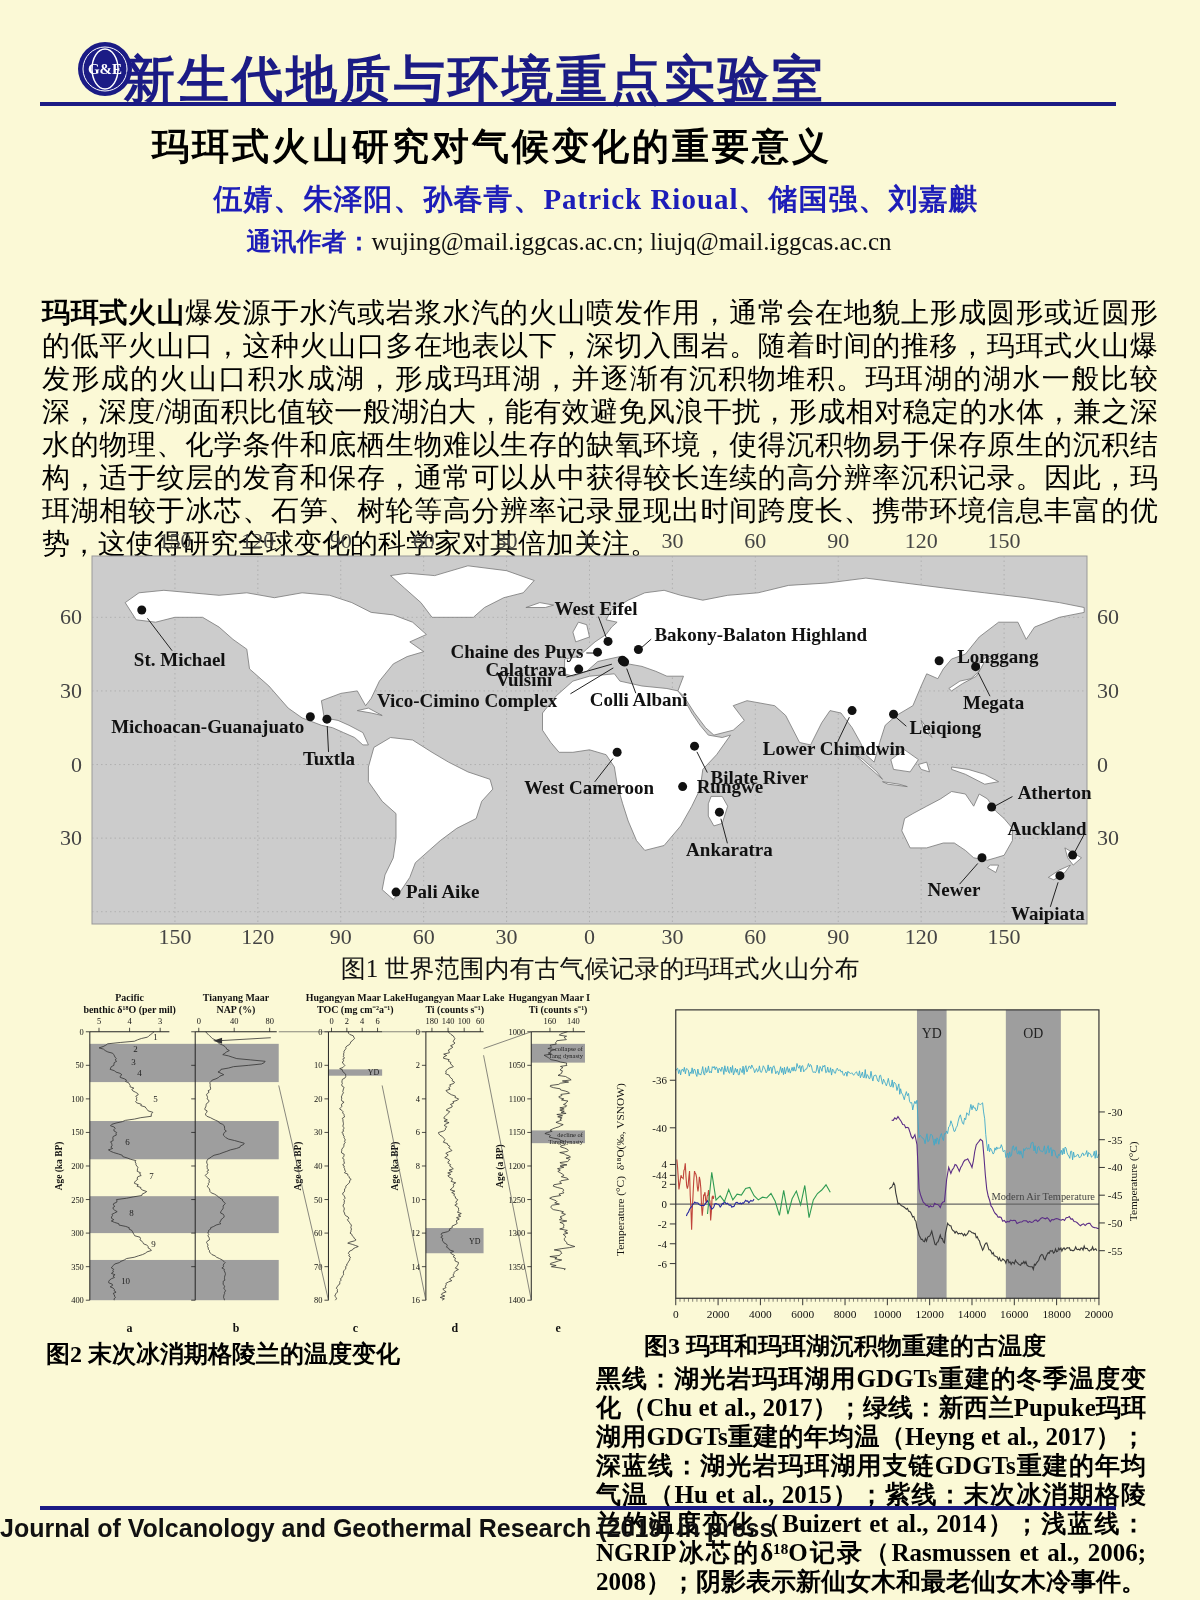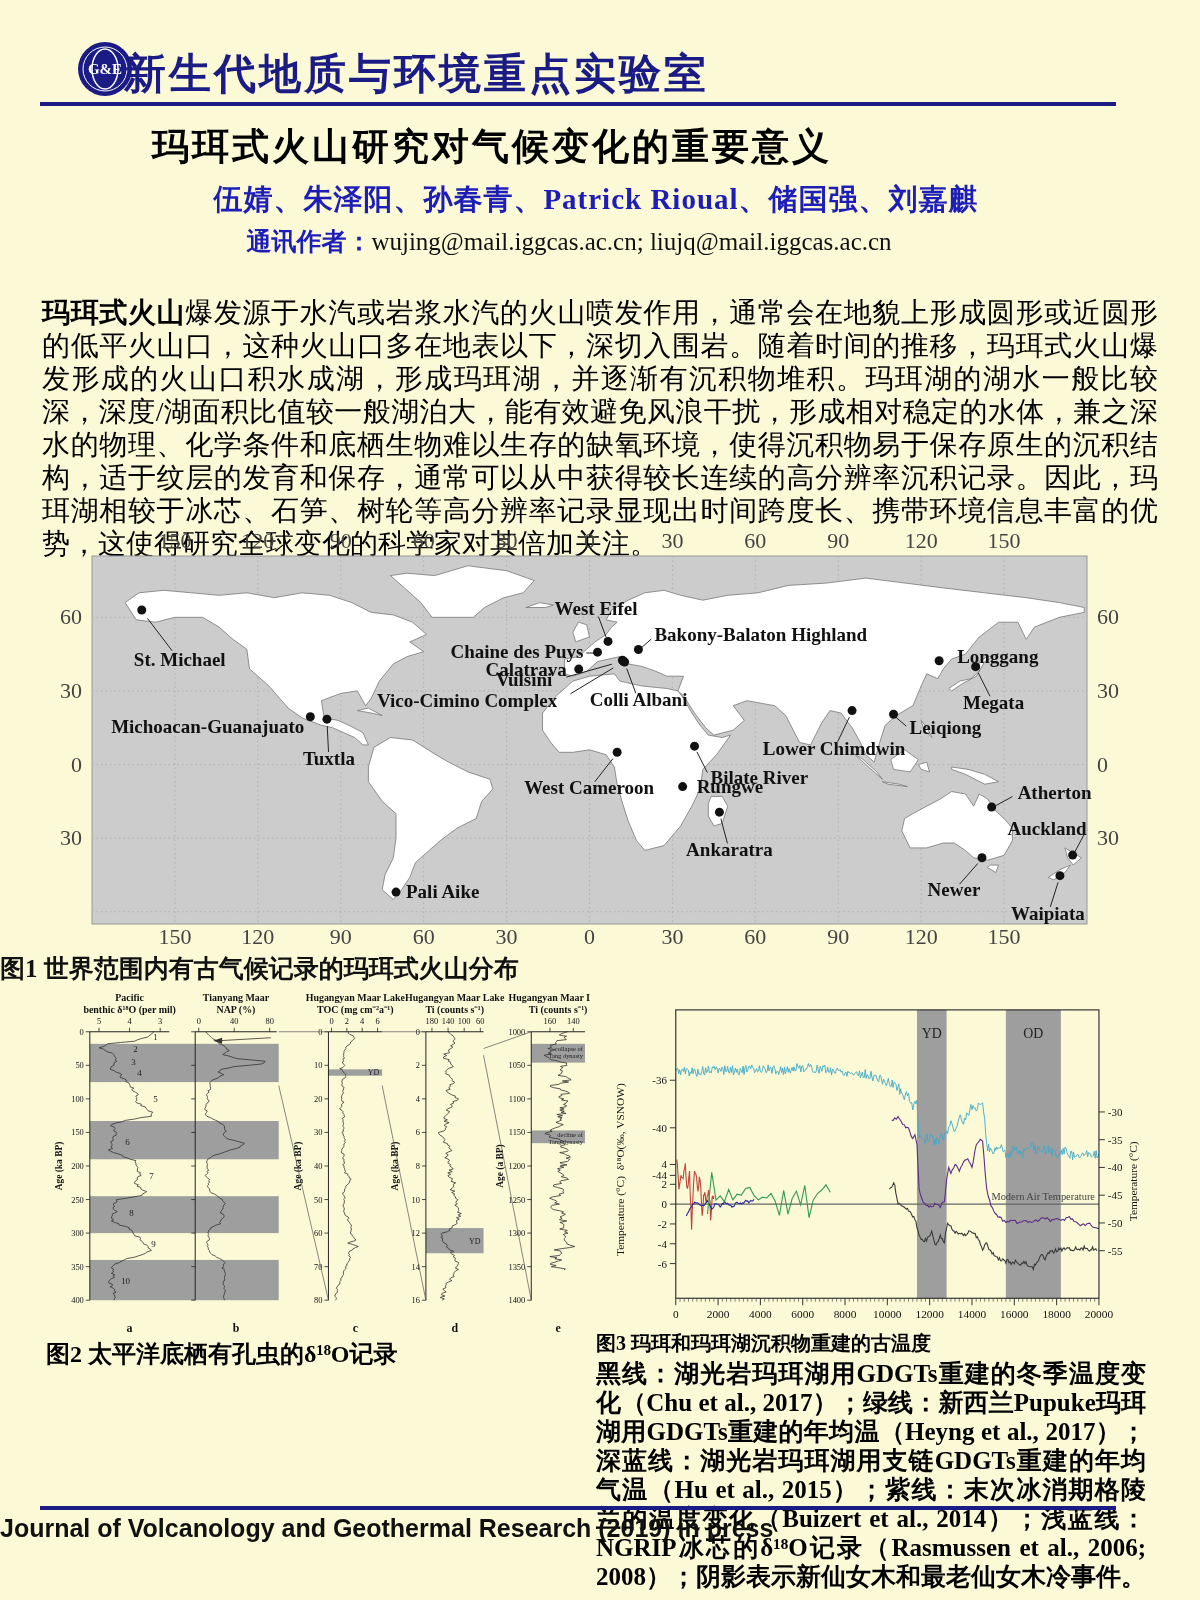--- a/index.html
+++ b/index.html
@@ -6,48 +6,48 @@
   body{
     width:1200px;height:1600px;position:relative;
     background:#fbf9d6;
     font-family:"Liberation Serif", serif;
     color:#111;
     overflow:hidden;
   }
   .abs{position:absolute;}
   
   #lab-title{
-    left:124px;top:46px;font-size:42px;font-weight:bold;color:#1b1b85;
+    left:124px;top:46px;font-size:51px;font-weight:bold;color:#1b1b85;
     letter-spacing:3px;white-space:nowrap;
   }
   #header-rule{left:40px;top:102px;width:1076px;height:4px;background:#1b1b85;}
   
   #main-title{left:0;top:122px;width:984px;text-align:center;font-size:37px;font-weight:bold;letter-spacing:3px;color:#000;}
   #authors{left:0;top:180px;width:1192px;text-align:center;font-size:29px;font-weight:bold;color:#1d1db8;letter-spacing:1px;}
   #corresponding{left:15px;top:225px;width:1108px;text-align:center;font-size:25px;}
   #corresponding .lbl{color:#1d1db8;font-weight:bold;}
   #corresponding .mail{color:#111;}
   
   #abstract{
     left:42px;top:268px;width:1116px;font-size:28px;line-height:33px;
     text-align:justify;color:#000;
   }
   #abstract b{font-weight:bold;}
   
   #fig1-wrap{left:52px;top:532px;width:1092px;height:424px;}
-  #fig1-caption{left:0;top:952px;width:1200px;font-size:25px;font-weight:bold;}
+  #fig1-caption{left:0;top:952px;width:1200px;text-align:center;font-size:25px;font-weight:normal;}
   
   #fig2-wrap{left:48px;top:990px;width:542px;height:348px;}
   #fig3-wrap{left:596px;top:996px;width:550px;height:332px;}
   .cap{font-weight:bold;color:#000;}
   #fig2-caption{left:46px;top:1338px;width:544px;}
   #fig2-caption .cap-title{font-size:24px;margin-bottom:2px;}
   #fig2-caption .cap-body{font-size:21px;line-height:29px;text-align:justify;}
   #fig3-caption{left:596px;top:1330px;width:550px;}
-  #fig3-caption .cap-title{font-size:20px;margin-bottom:2px;}
+  #fig3-caption .cap-title{font-size:24px;margin-bottom:2px;margin-left:48px;}
   #fig3-caption .cap-body{font-size:25px;line-height:29px;text-align:justify;}
   
   #footer-rule{left:40px;top:1506px;width:1076px;height:4px;background:#1b1b85;}
   #footer-text{left:0;top:1514px;width:1112px;text-align:left;font-size:25px;font-weight:bold;
     font-family:"Liberation Sans", sans-serif;color:#111;}
   svg text{font-family:"Liberation Serif", serif;}
 </style>
 </head>
 <body>
 
@@ -384,21 +384,21 @@
       <line x1="438" y1="58.875" x2="486" y2="42" stroke="#555" stroke-width="0.7"></line>
       <line x1="438" y1="65.625" x2="486" y2="312" stroke="#555" stroke-width="0.7"></line>
       <text x="82" y="344" text-anchor="middle" font-size="12" font-weight="bold" fill="#111">a</text>
       <text x="189" y="344" text-anchor="middle" font-size="12" font-weight="bold" fill="#111">b</text>
       <text x="309" y="344" text-anchor="middle" font-size="12" font-weight="bold" fill="#111">c</text>
       <text x="409" y="344" text-anchor="middle" font-size="12" font-weight="bold" fill="#111">d</text>
       <text x="513" y="344" text-anchor="middle" font-size="12" font-weight="bold" fill="#111">e</text>
     </svg>
 </div>
 <div class="abs" id="fig2-caption">
-  <div class="cap cap-title">图2 太平洋底栖有孔虫的δ¹⁸O记录</div>
+  <div class="cap cap-title">图2 末次冰消期格陵兰的温度变化</div>
 </div>
 
 <div class="abs" id="fig3-wrap">
   <svg id="fig3-svg" width="550" height="332" viewBox="0 0 550 335">
       <rect x="321.39" y="14" width="29.890000000000043" height="291" fill="#9e9e9e"></rect>
       <text x="336.33500000000004" y="42" text-anchor="middle" font-size="14" fill="#222">YD</text>
       <rect x="411.06" y="14" width="55.50999999999999" height="291" fill="#9e9e9e"></rect>
       <text x="438.815" y="42" text-anchor="middle" font-size="14" fill="#222">OD</text>
       <line x1="78" y1="210" x2="505" y2="210" stroke="#666666" stroke-width="1.2"></line>
       <text x="501" y="206" text-anchor="end" font-size="10.5" fill="#444">Modern Air Temperature</text>

